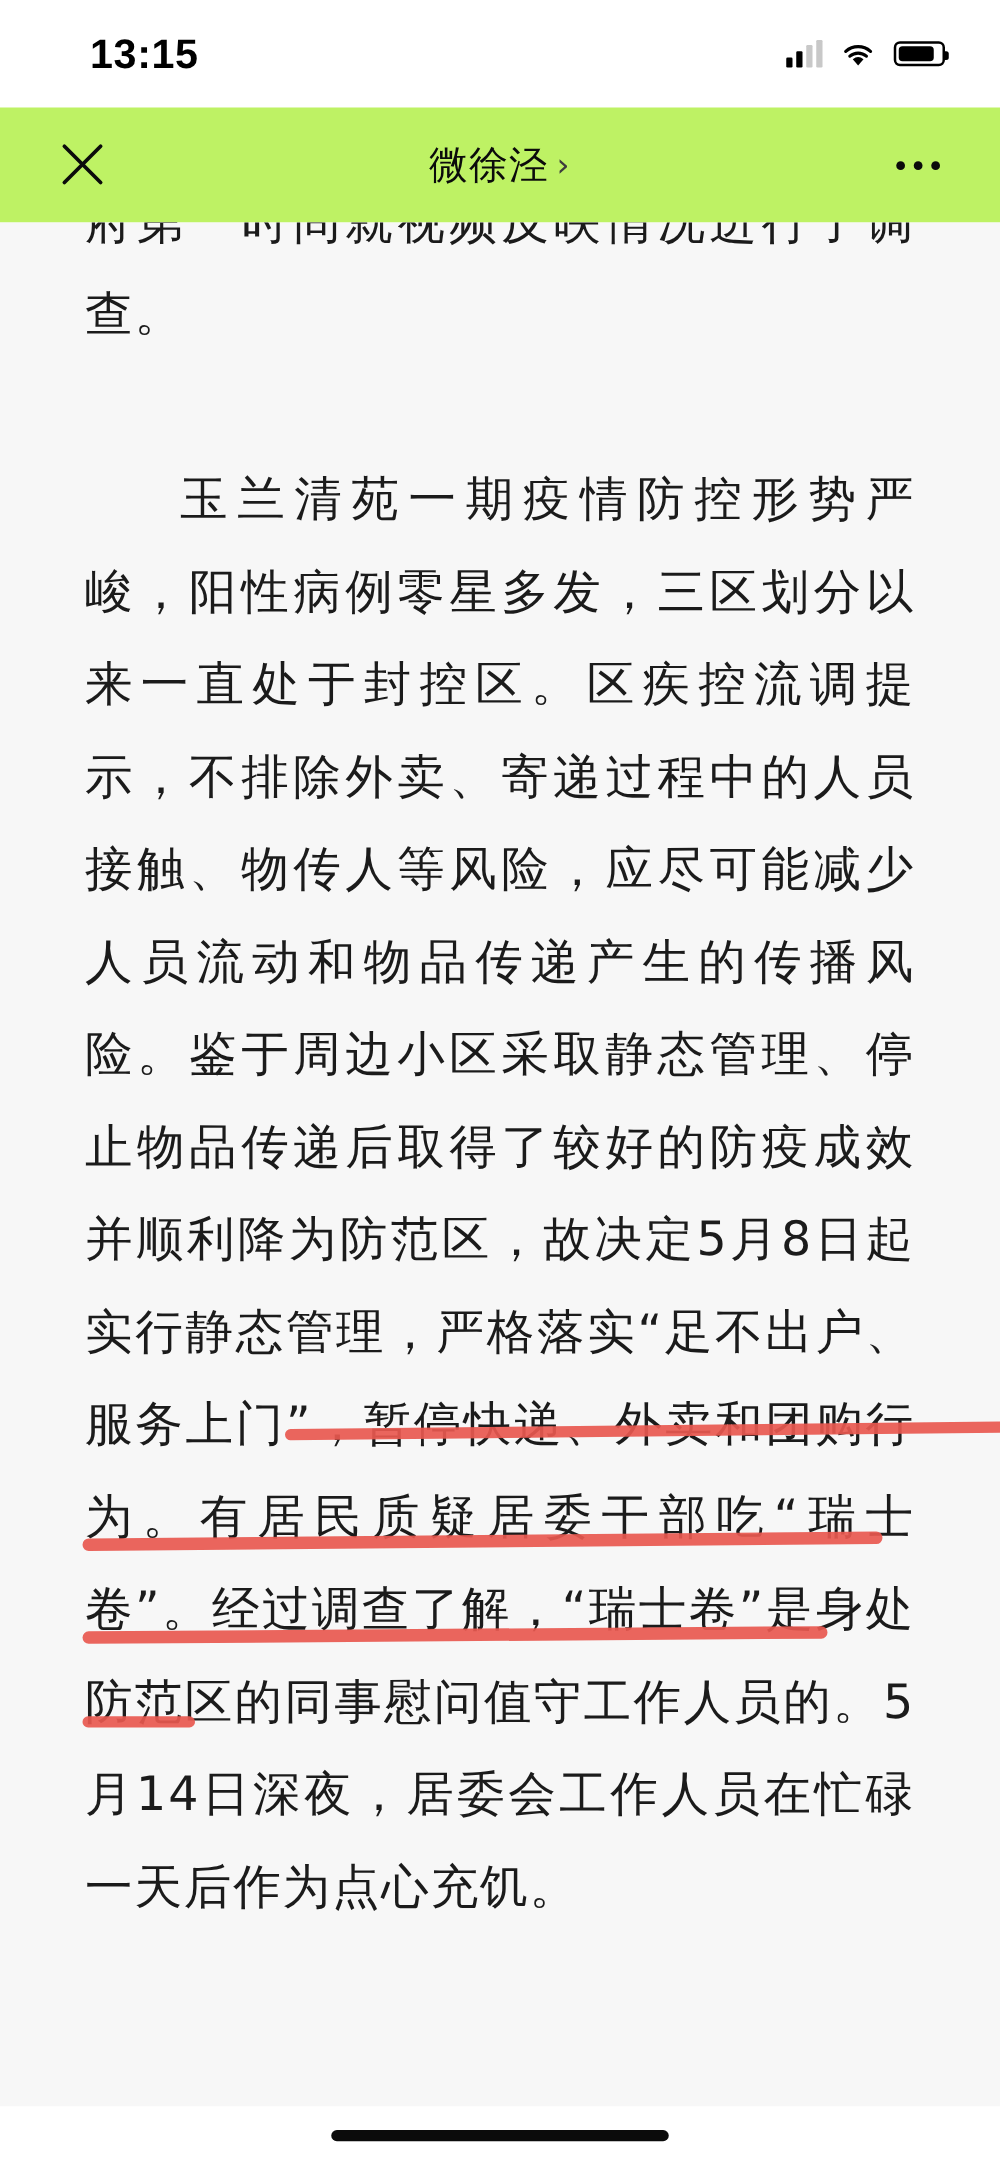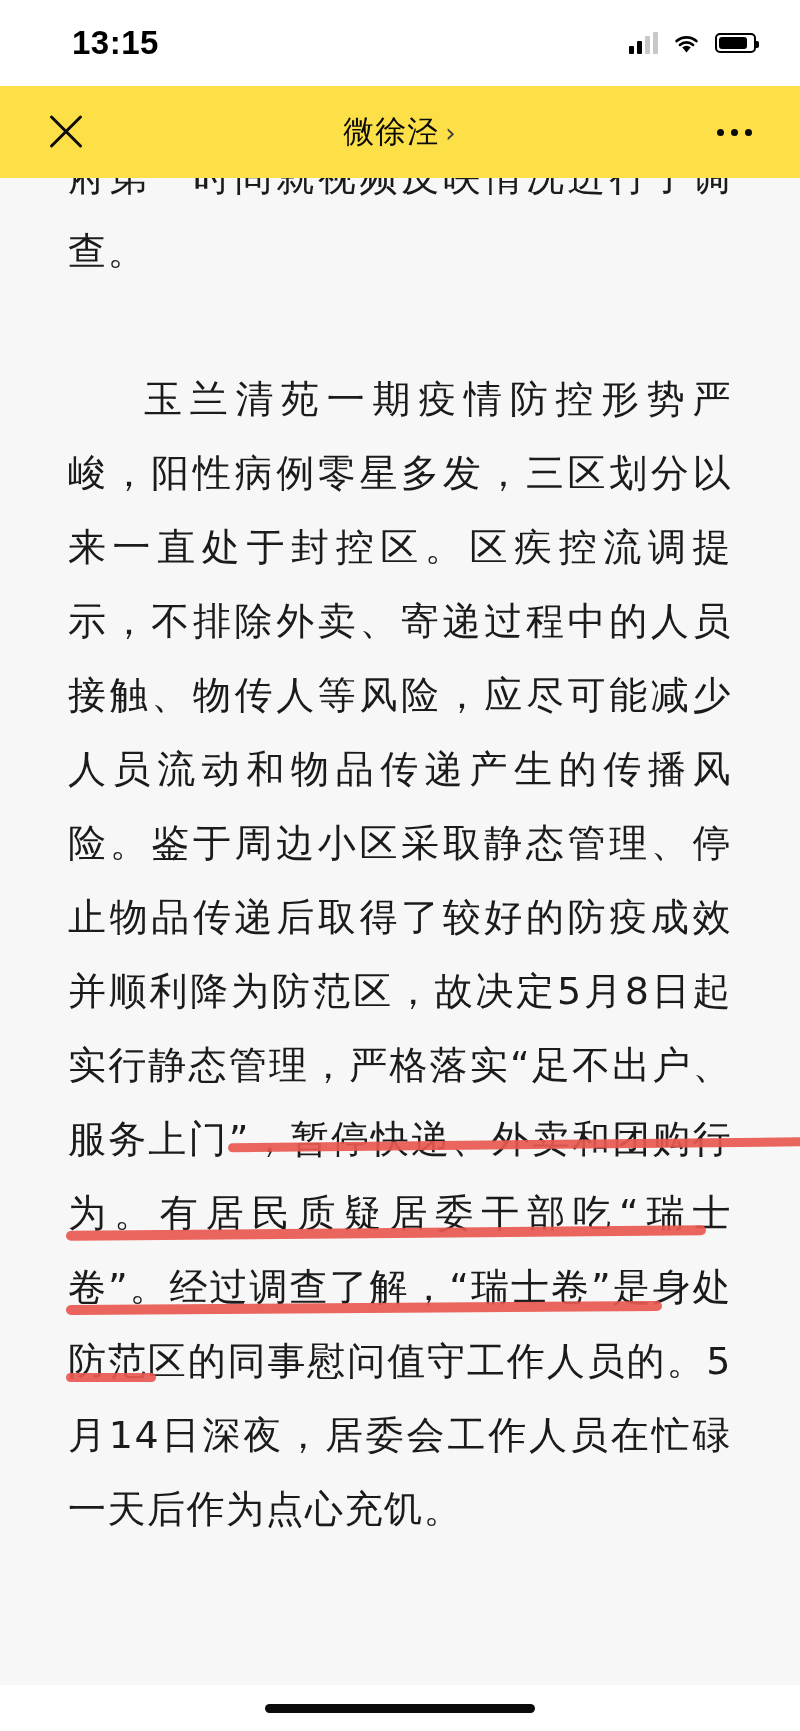--- a/index.html
+++ b/index.html
@@ -98,21 +98,21 @@
 
   
   .nav-bar {
     height: 92px;
     flex: 0 0 92px;
     display: flex;
     align-items: center;
     justify-content: space-between;
     padding: 0 40px;
     box-sizing: border-box;
-    background: #fde047;
+    background: #bef264;
   }
   .nav-close {
     width: 52px;
     height: 52px;
     position: relative;
     cursor: pointer;
   }
   .nav-close::before,
   .nav-close::after {
     content: "";

